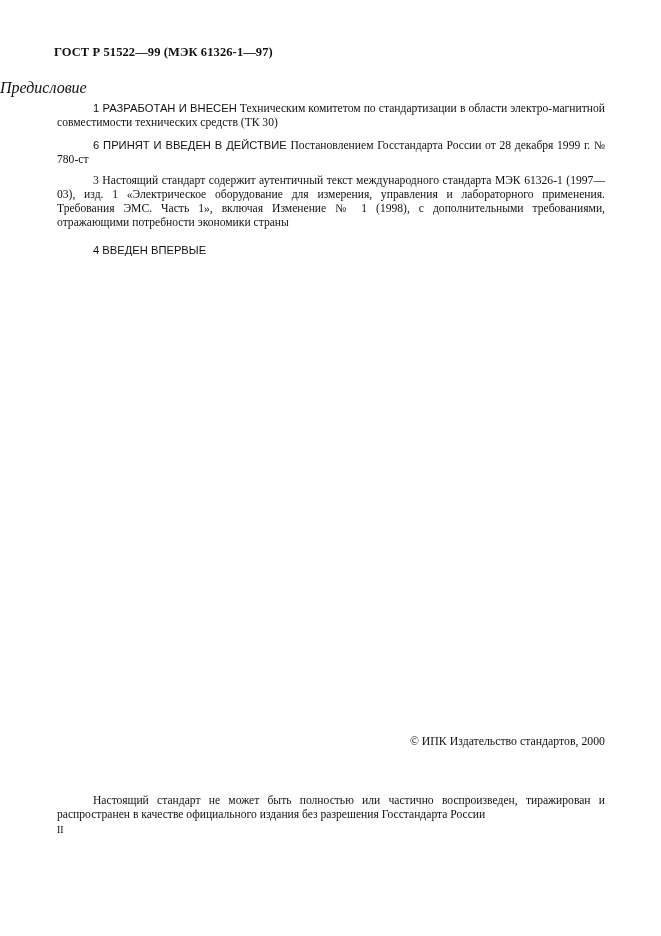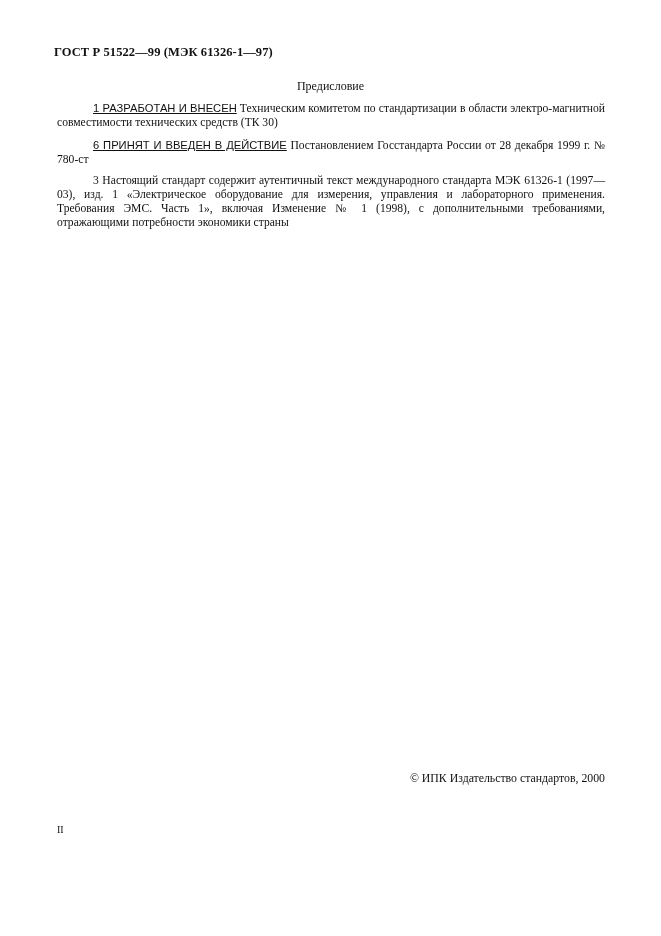--- a/index.html
+++ b/index.html
@@ -1,41 +1,43 @@
 <!DOCTYPE html>
 <html><head>
 <meta charset="utf-8">
 <style>
   html, body { margin: 0; padding: 0; background: #ffffff; }
   body { width: 661px; height: 936px; position: relative; overflow: hidden;
          font-family: "Liberation Serif", "DejaVu Serif", serif; color: #111; }
   .page { position: absolute; left: 0; top: 0; width: 661px; height: 936px; }
   .hdr { position: absolute; left: 54px; top: 45px; font-weight: bold; font-size: 12.5px; letter-spacing: 0.1px; }
-  .title { position: absolute; left: 0; width: 661px; top: 79px; text-align: center; font-size: 12px; }
+  .title { position: absolute; left: 0; width: 661px; top: 79px; text-align: left; font-size: 16px; font-style: italic; }
   .para { position: absolute; left: 57px; width: 548px; font-size: 11.6px; line-height: 14px;
           text-align: justify; text-indent: 36px; }
-  .lead { font-family: "Liberation Sans", "DejaVu Sans", sans-serif; font-size: 11.2px; text-decoration: underline; }
+  .lead { font-family: "Liberation Sans", "DejaVu Sans", sans-serif; font-size: 11.2px; }
   .p1 { top: 101px; }
   .p2 { top: 138px; }
   .p3 { top: 174px; }
   .p4 { top: 243px; }
-  .copy { position: absolute; right: 56px; top: 771px; font-size: 11.8px; }
+  .copy { position: absolute; right: 56px; top: 734px; font-size: 11.8px; }
   .note { position: absolute; left: 57px; width: 548px; top: 794px; font-size: 11.6px; line-height: 14px;
           text-align: justify; text-indent: 36px; }
   .pgnum { position: absolute; left: 57px; top: 824px; font-size: 10px; }
 </style>
 </head>
 <body>
 
 <div class="page">
   <div class="hdr">ГОСТ Р 51522—99 (МЭК 61326-1—97)</div>
   <div class="title">Предисловие</div>
 
   <div class="para p1"><span class="lead">1 РАЗРАБОТАН И ВНЕСЕН</span><span> Техническим комитетом по стандартизации в области электро-магнитной совместимости технических средств (ТК 30)</span></div>
 
   <div class="para p2"><span class="lead">6 ПРИНЯТ И ВВЕДЕН В ДЕЙСТВИЕ</span><span> Постановлением Госстандарта России от 28 декабря 1999 г. № 780-ст</span></div>
 
   <div class="para p3"><span>3 Настоящий стандарт содержит аутентичный текст международного стандарта МЭК 61326-1 (1997—03), изд. 1 «Электрическое оборудование для измерения, управления и лабораторного применения. Требования ЭМС. Часть 1», включая Изменение № 1 (1998), с дополнительными требованиями, отражающими потребности экономики страны</span></div>
 
+  <div class="para p4"><span class="lead">4 ВВЕДЕН ВПЕРВЫЕ</span></div>
 
   <div class="copy">© ИПК Издательство стандартов, 2000</div>
+  <div class="note">Настоящий стандарт не может быть полностью или частично воспроизведен, тиражирован и распространен в качестве официального издания без разрешения Госстандарта России</div>
   <div class="pgnum">II</div>
 </div>
 
 </body></html>

